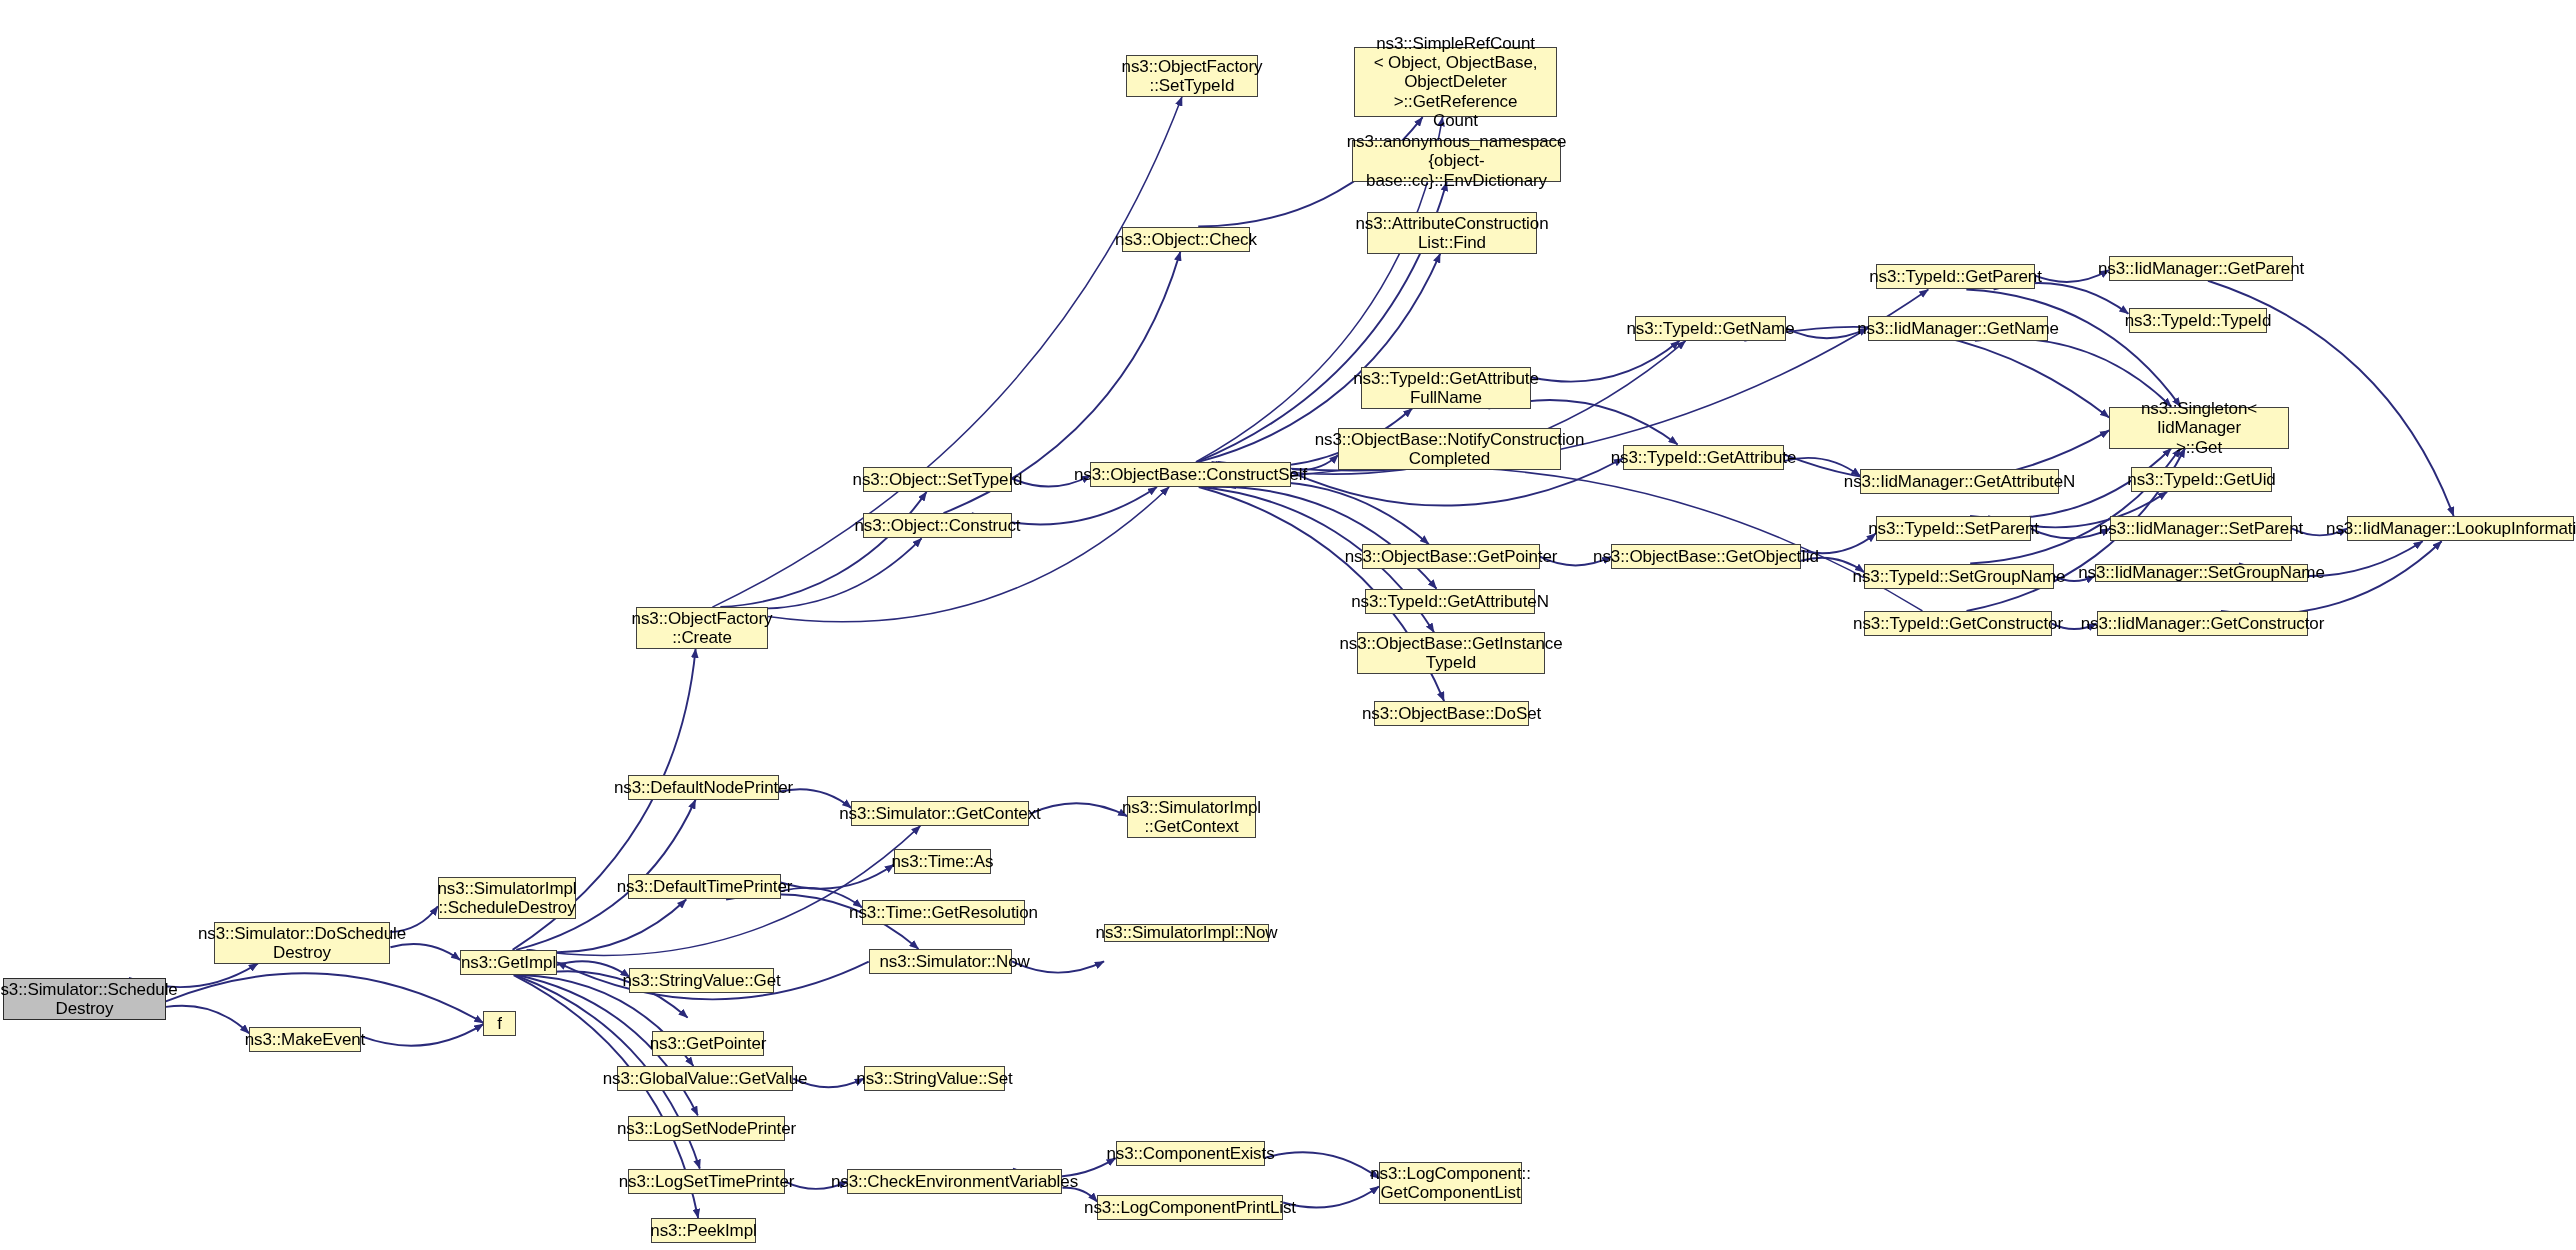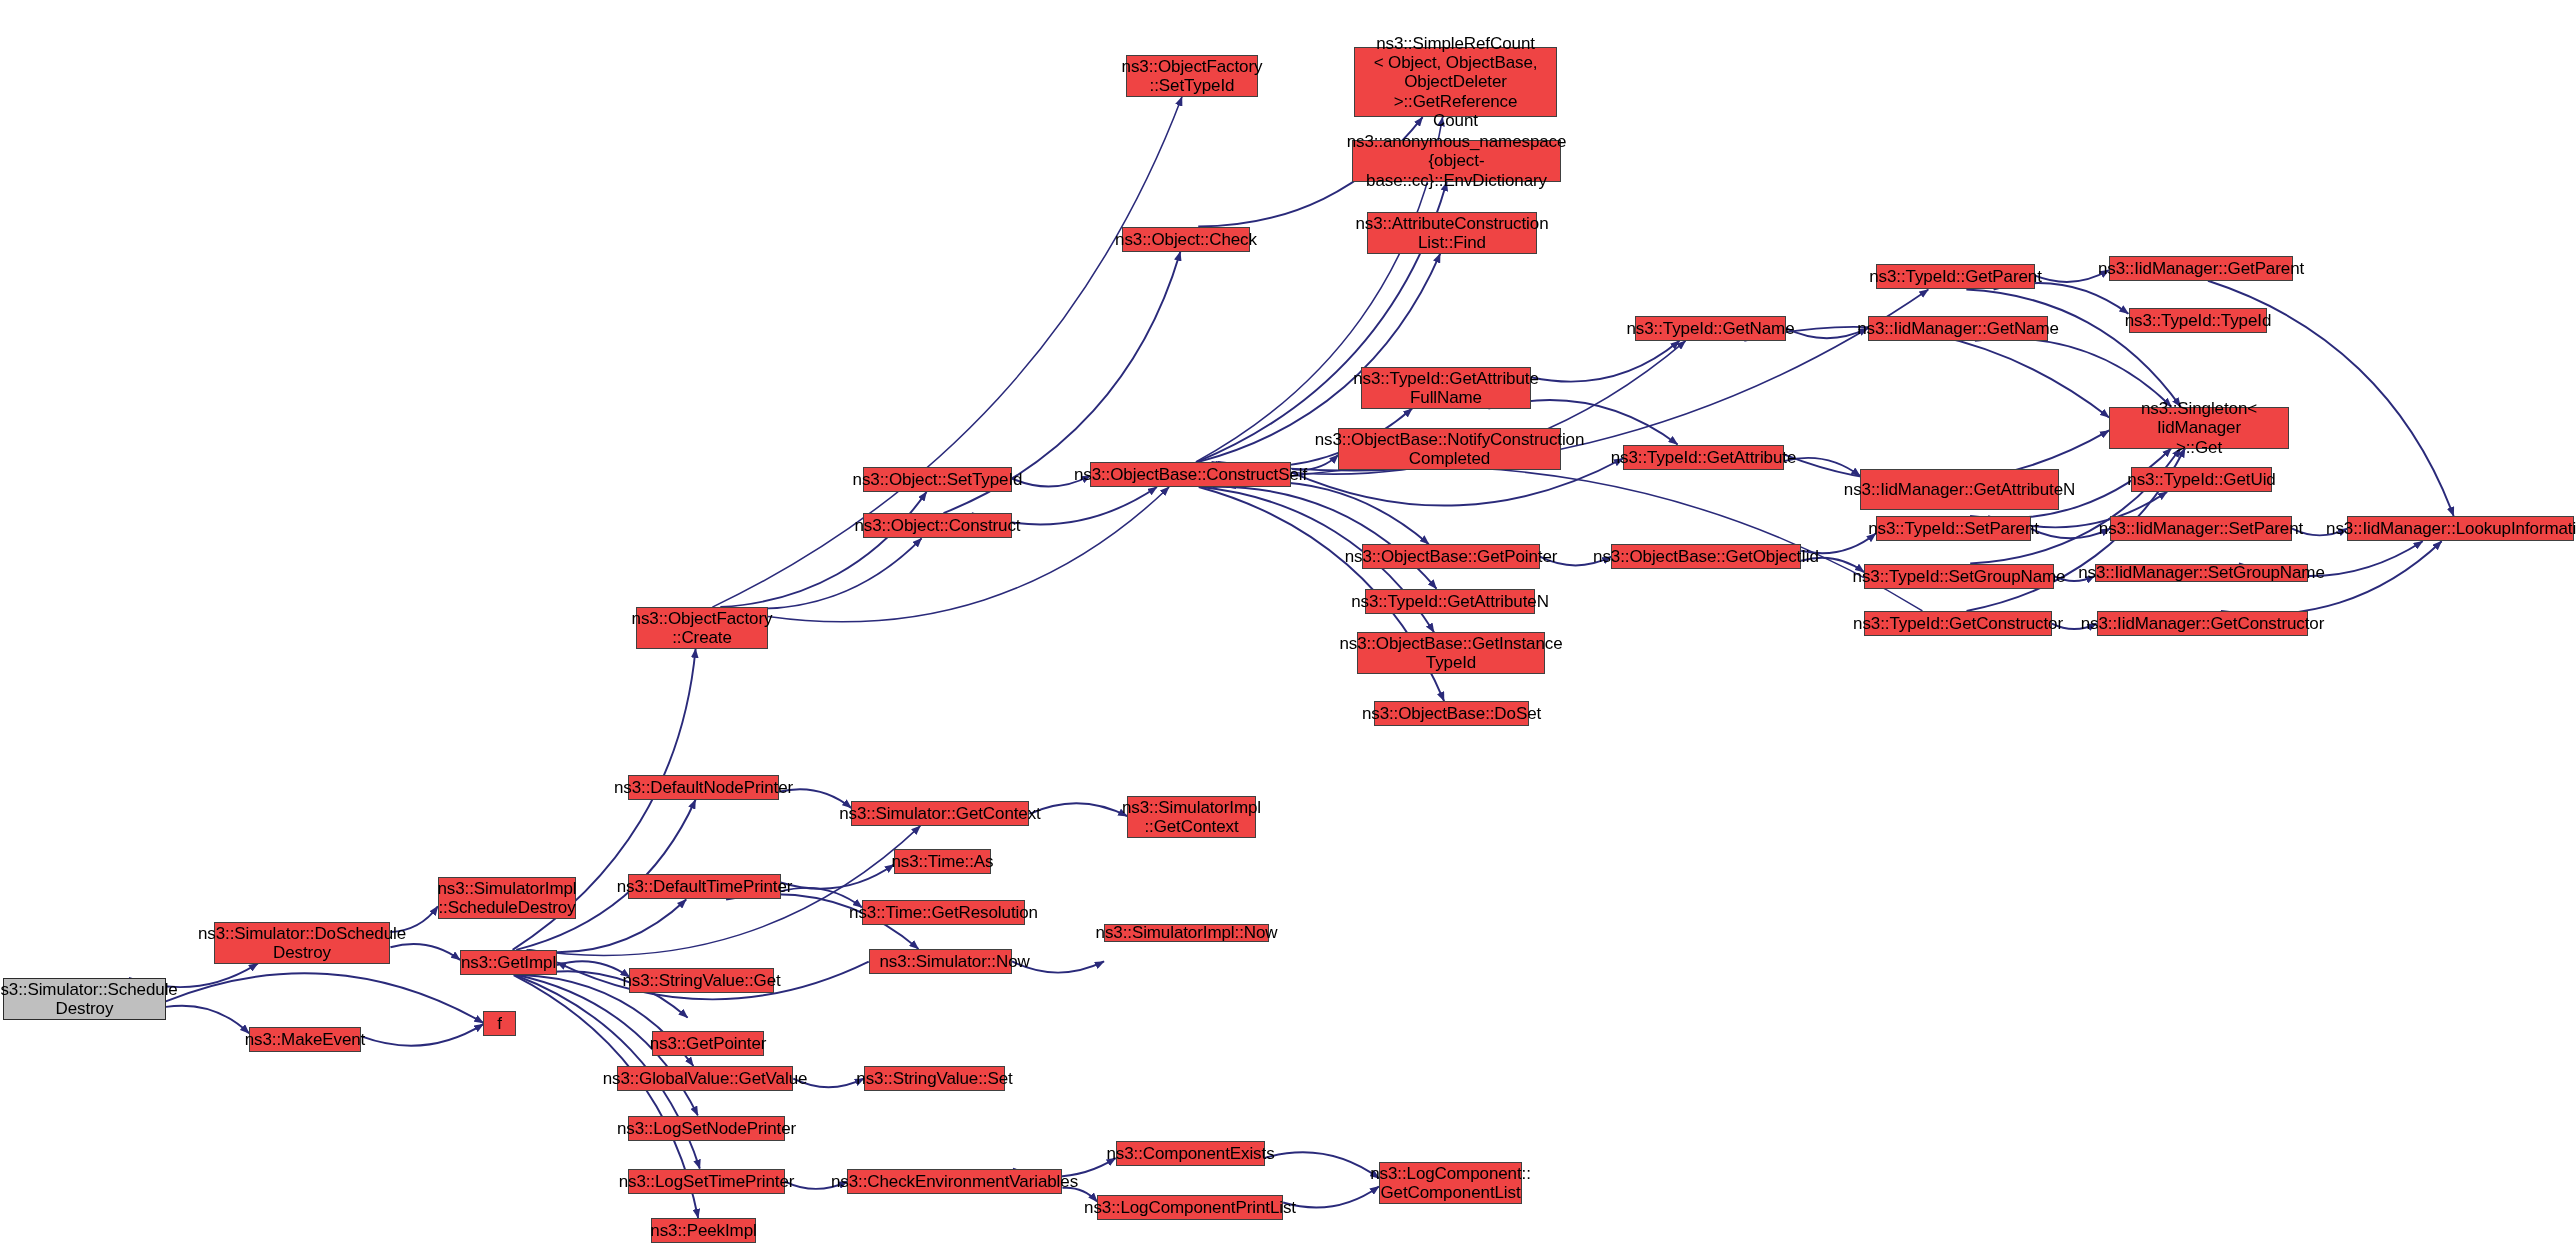--- a/index.html
+++ b/index.html
@@ -20,21 +20,21 @@
     position: absolute;
     left: 0; top: 0;
     width: 2576px;
     height: 1250px;
     pointer-events: none;
   }
   .node {
     position: absolute;
     box-sizing: border-box;
     border: 1.5px solid #404040;
-    background: #ef4444;
+    background: #fef9c3;
     color: #000000;
     font-size: 17px;
     line-height: 1.12;
     display: flex;
     align-items: center;
     justify-content: center;
     text-align: center;
     white-space: pre-line;
     letter-spacing: -0.1px;
     padding: 0 3.9px;
@@ -165,21 +165,21 @@
       <div class="node" style="left: 1362px; top: 544px; width: 178px; height: 25px;">ns3::ObjectBase::GetPointer</div>
       <div class="node" style="left: 1365px; top: 589px; width: 170px; height: 25px;">ns3::TypeId::GetAttributeN</div>
       <div class="node" style="left: 1357px; top: 632px; width: 188px; height: 42px;">ns3::ObjectBase::GetInstance
 TypeId</div>
       <div class="node" style="left: 1374px; top: 701px; width: 155px; height: 25px;">ns3::ObjectBase::DoSet</div>
       <div class="node" style="left: 1635px; top: 316px; width: 151px; height: 25px;">ns3::TypeId::GetName</div>
       <div class="node" style="left: 1876px; top: 264px; width: 159px; height: 25px;">ns3::TypeId::GetParent</div>
       <div class="node" style="left: 1868px; top: 316px; width: 180px; height: 25px;">ns3::IidManager::GetName</div>
       <div class="node" style="left: 1623px; top: 445px; width: 161px; height: 25px;">ns3::TypeId::GetAttribute</div>
       <div class="node" style="left: 1611px; top: 544px; width: 190px; height: 25px;">ns3::ObjectBase::GetObjectIid</div>
-      <div class="node" style="left: 1860px; top: 469px; width: 199px; height: 41px;">ns3::IidManager::GetAttributeN</div>
+      <div class="node" style="left: 1860px; top: 469px; width: 199px; height: 25px;">ns3::IidManager::GetAttributeN</div>
       <div class="node" style="left: 1876px; top: 516px; width: 155px; height: 25px;">ns3::TypeId::SetParent</div>
       <div class="node" style="left: 1864px; top: 564px; width: 190px; height: 25px;">ns3::TypeId::SetGroupName</div>
       <div class="node" style="left: 1864px; top: 611px; width: 188px; height: 25px;">ns3::TypeId::GetConstructor</div>
       <div class="node" style="left: 2109px; top: 256px; width: 184px; height: 25px;">ns3::IidManager::GetParent</div>
       <div class="node" style="left: 2129px; top: 308px; width: 138px; height: 25px;">ns3::TypeId::TypeId</div>
       <div class="node" style="left: 2109px; top: 407px; width: 180px; height: 42px;">ns3::Singleton&lt; IidManager
 &gt;::Get</div>
       <div class="node" style="left: 2131px; top: 467px; width: 141px; height: 25px;">ns3::TypeId::GetUid</div>
       <div class="node" style="left: 2110px; top: 516px; width: 182px; height: 25px;">ns3::IidManager::SetParent</div>
       <div class="node" style="left: 2095px; top: 564px; width: 213px; height: 18px;">ns3::IidManager::SetGroupName</div>

